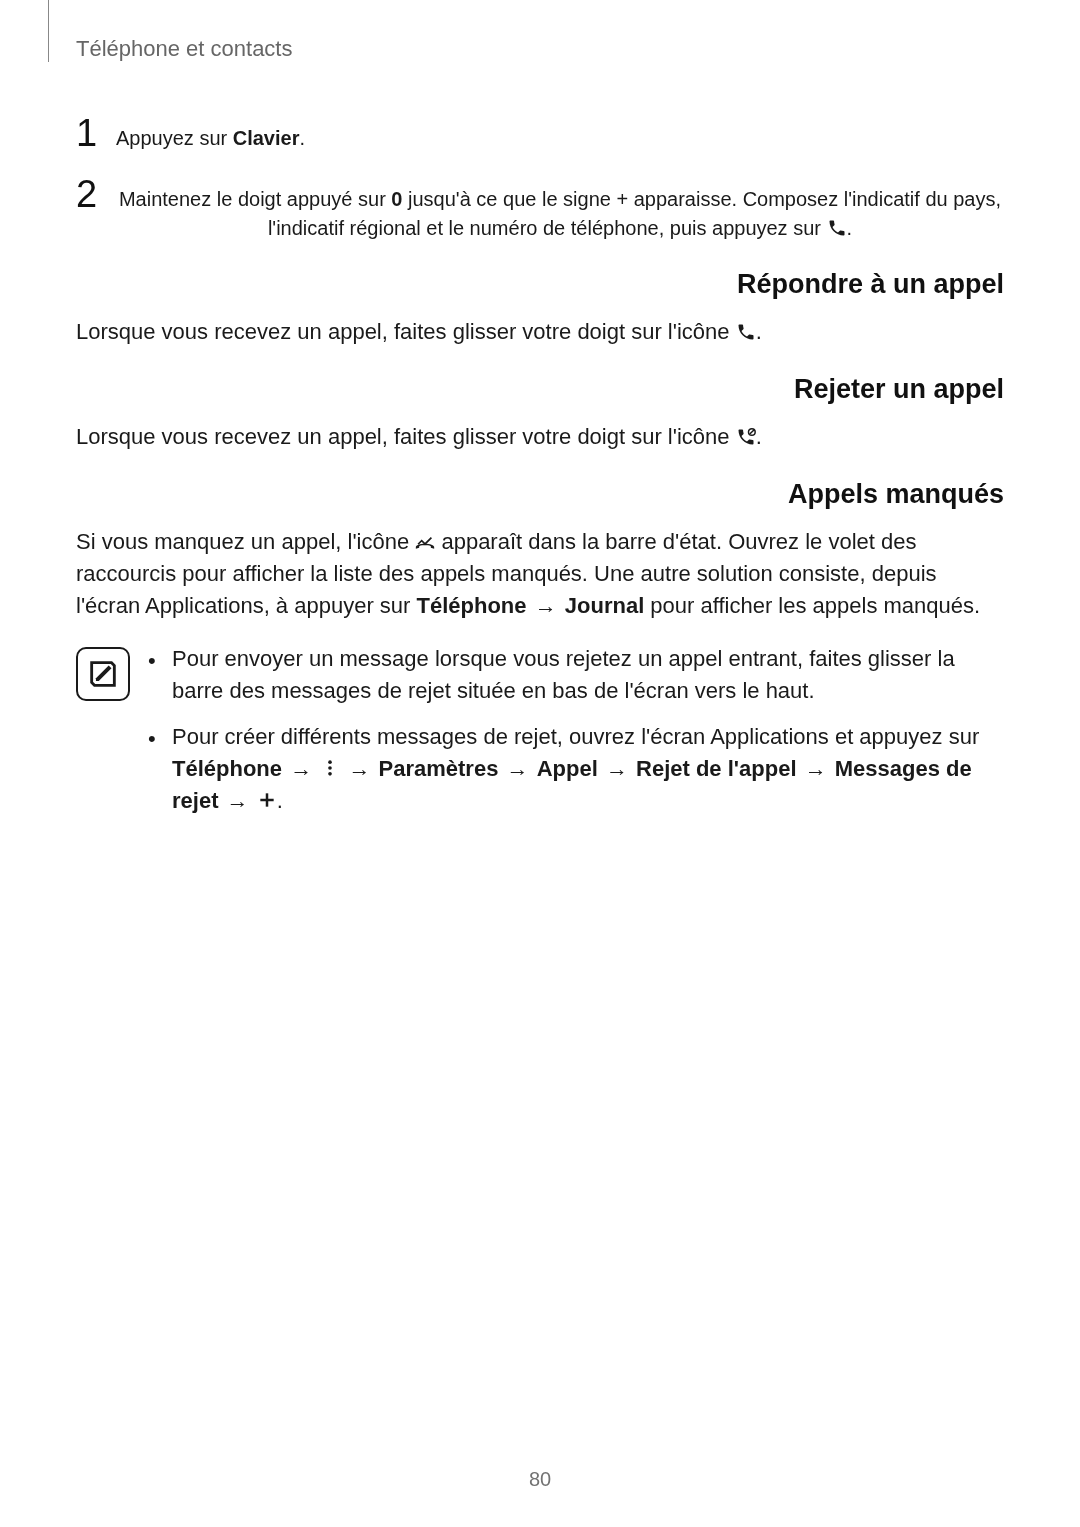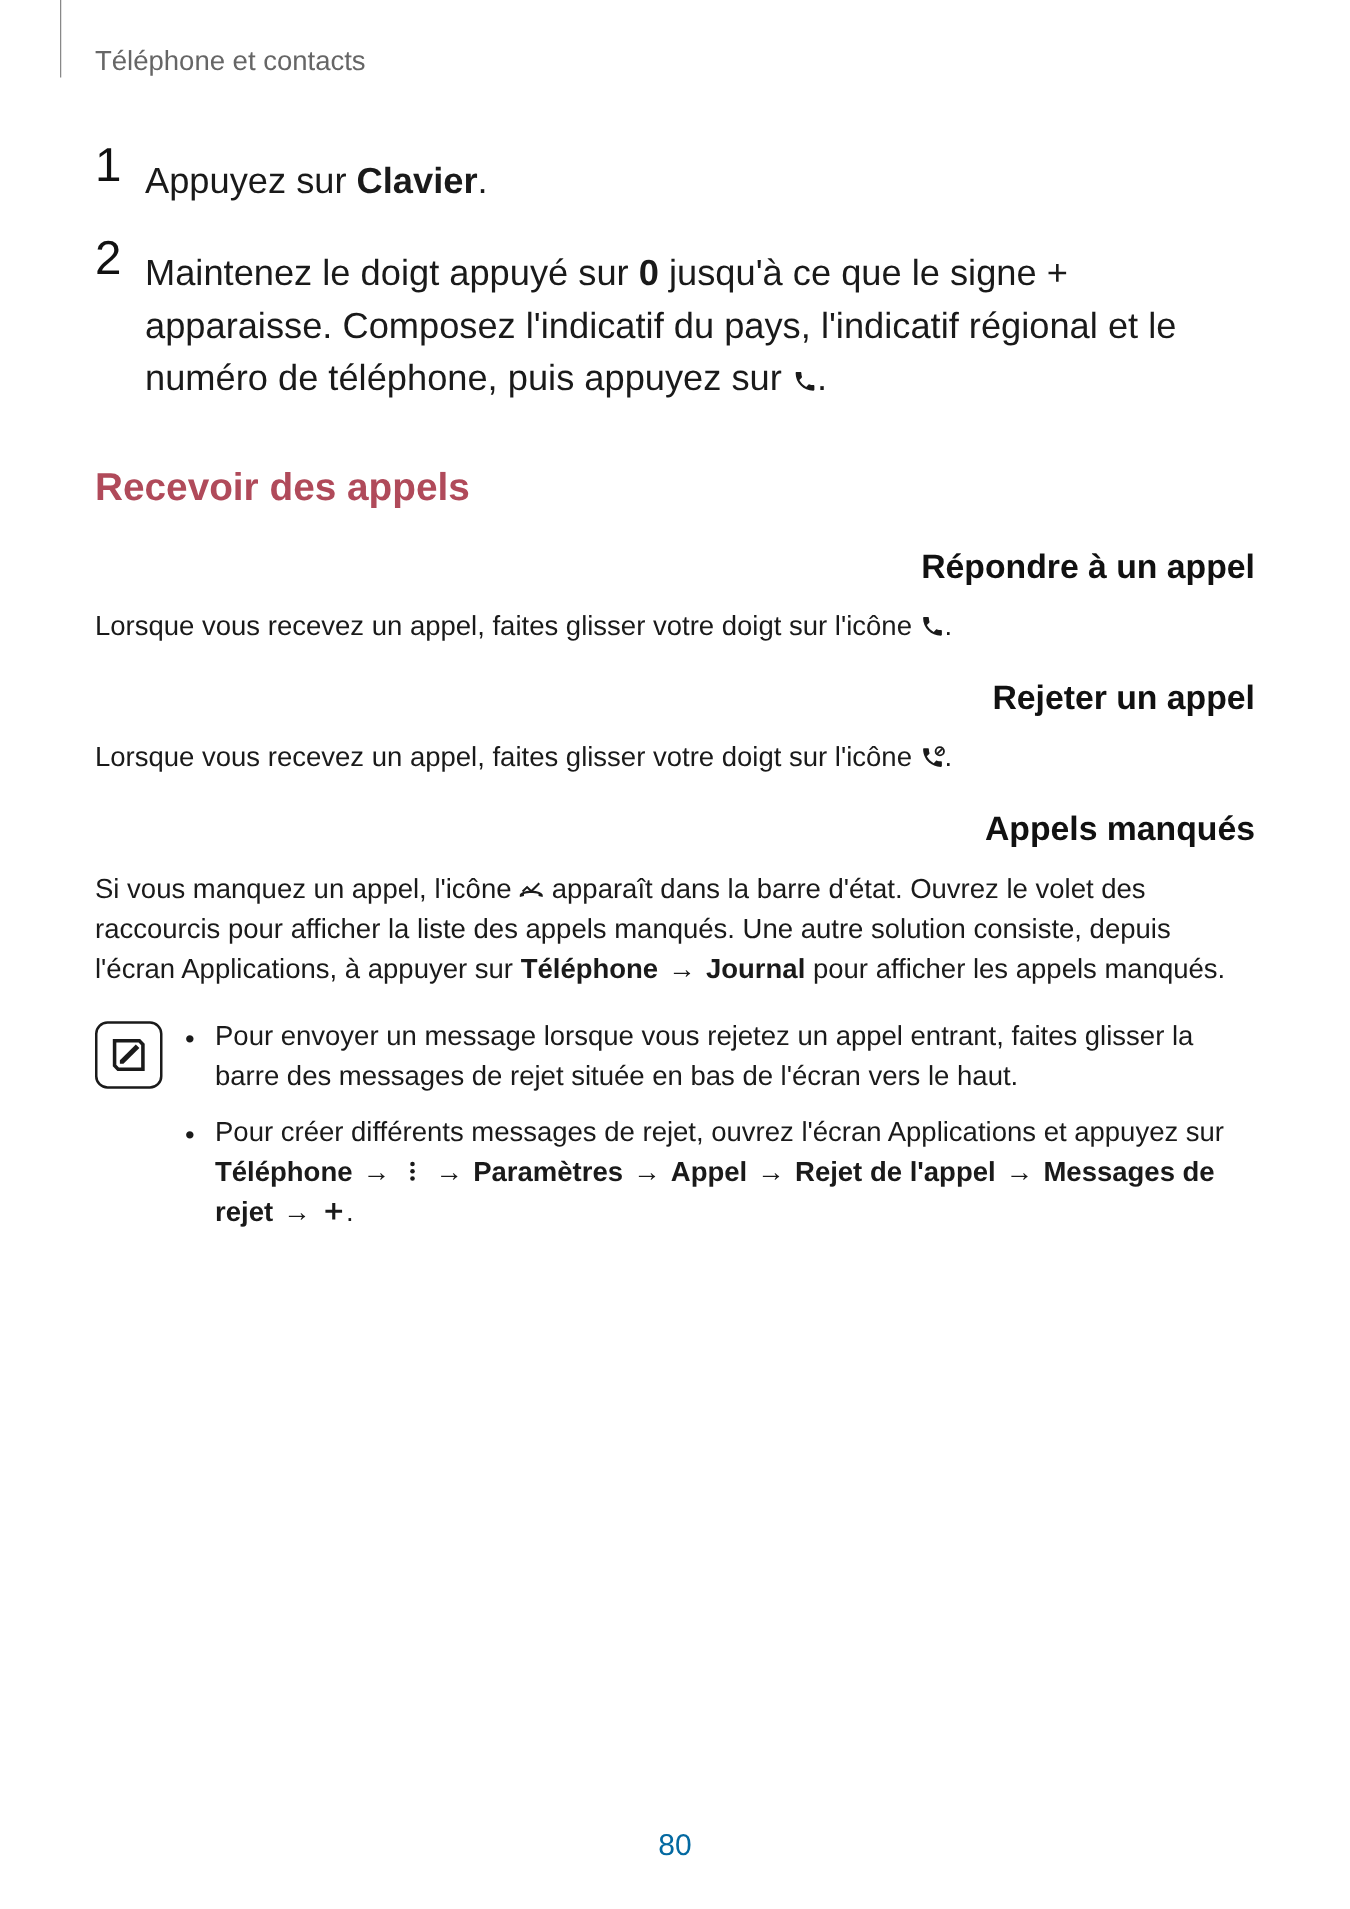--- a/index.html
+++ b/index.html
@@ -52,23 +52,24 @@
     .numbered-item .num {
       font-size: 38px;
       font-weight: 400;
       line-height: 1;
       width: 40px;
       flex-shrink: 0;
       color: #111;
       padding-top: 0;
     }
     .numbered-item .text {
-      font-size: 29px;
+      font-size: 20px;
       line-height: 1.45;
       padding-top: 10px;
+      text-align: center;
     }
     .para {
       font-size: 22px;
       line-height: 1.45;
       margin-bottom: 22px;
     }
     .bold {
       font-weight: 700;
     }
     .note-block {
@@ -114,22 +115,22 @@
       width: 20px;
       height: 20px;
     }
     .inline-icon-arrow { vertical-align: -2px; }
     .page-number {
       position: absolute;
       bottom: 36px;
       left: 0;
       width: 100%;
       text-align: center;
-      font-size: 24px;
-      color: #0369a1;
+      font-size: 20px;
+      color: #737373;
     }
     .sub-h3 {
       font-size: 27px;
       font-weight: 700;
       color: #111;
       margin: 26px 0 16px 0;
       text-align: right;
     }
     .arrow {
       display: inline-block;
@@ -157,21 +158,20 @@
 
   <div class="numbered-item">
     <div class="num">2</div>
     <div class="text">
       <span>Maintenez le doigt appuyé sur </span><span class="bold">0</span><span> jusqu'à ce que le signe + apparaisse. Composez l'indicatif du pays, l'indicatif régional et le numéro de téléphone, puis appuyez sur </span><span class="inline-icon"><svg viewBox="0 0 24 24" fill="#1a1a1a">
             <path d="M6.6 10.8c1.4 2.8 3.8 5.1 6.6 6.6l2.2-2.2c.3-.3.7-.4 1-.2 1.1.4 2.4.6 3.6.6.6 0 1 .4 1 1V20c0 .6-.4 1-1 1C10.6 21 3 13.4 3 4c0-.6.4-1 1-1h3.5c.6 0 1 .4 1 1 0 1.2.2 2.5.6 3.6.1.4 0 .8-.3 1l-2.2 2.2z"></path>
           </svg></span><span>.</span>
     </div>
   </div>
 
-  <div class="h2">Recevoir des appels</div>
 
   <div class="sub-h3">Répondre à un appel</div>
   <div class="para">
     <span>Lorsque vous recevez un appel, faites glisser votre doigt sur l'icône </span><span class="inline-icon"><svg viewBox="0 0 24 24" fill="#1a1a1a">
           <path d="M6.6 10.8c1.4 2.8 3.8 5.1 6.6 6.6l2.2-2.2c.3-.3.7-.4 1-.2 1.1.4 2.4.6 3.6.6.6 0 1 .4 1 1V20c0 .6-.4 1-1 1C10.6 21 3 13.4 3 4c0-.6.4-1 1-1h3.5c.6 0 1 .4 1 1 0 1.2.2 2.5.6 3.6.1.4 0 .8-.3 1l-2.2 2.2z"></path>
         </svg></span><span>.</span>
   </div>
 
   <div class="sub-h3">Rejeter un appel</div>
   <div class="para">

